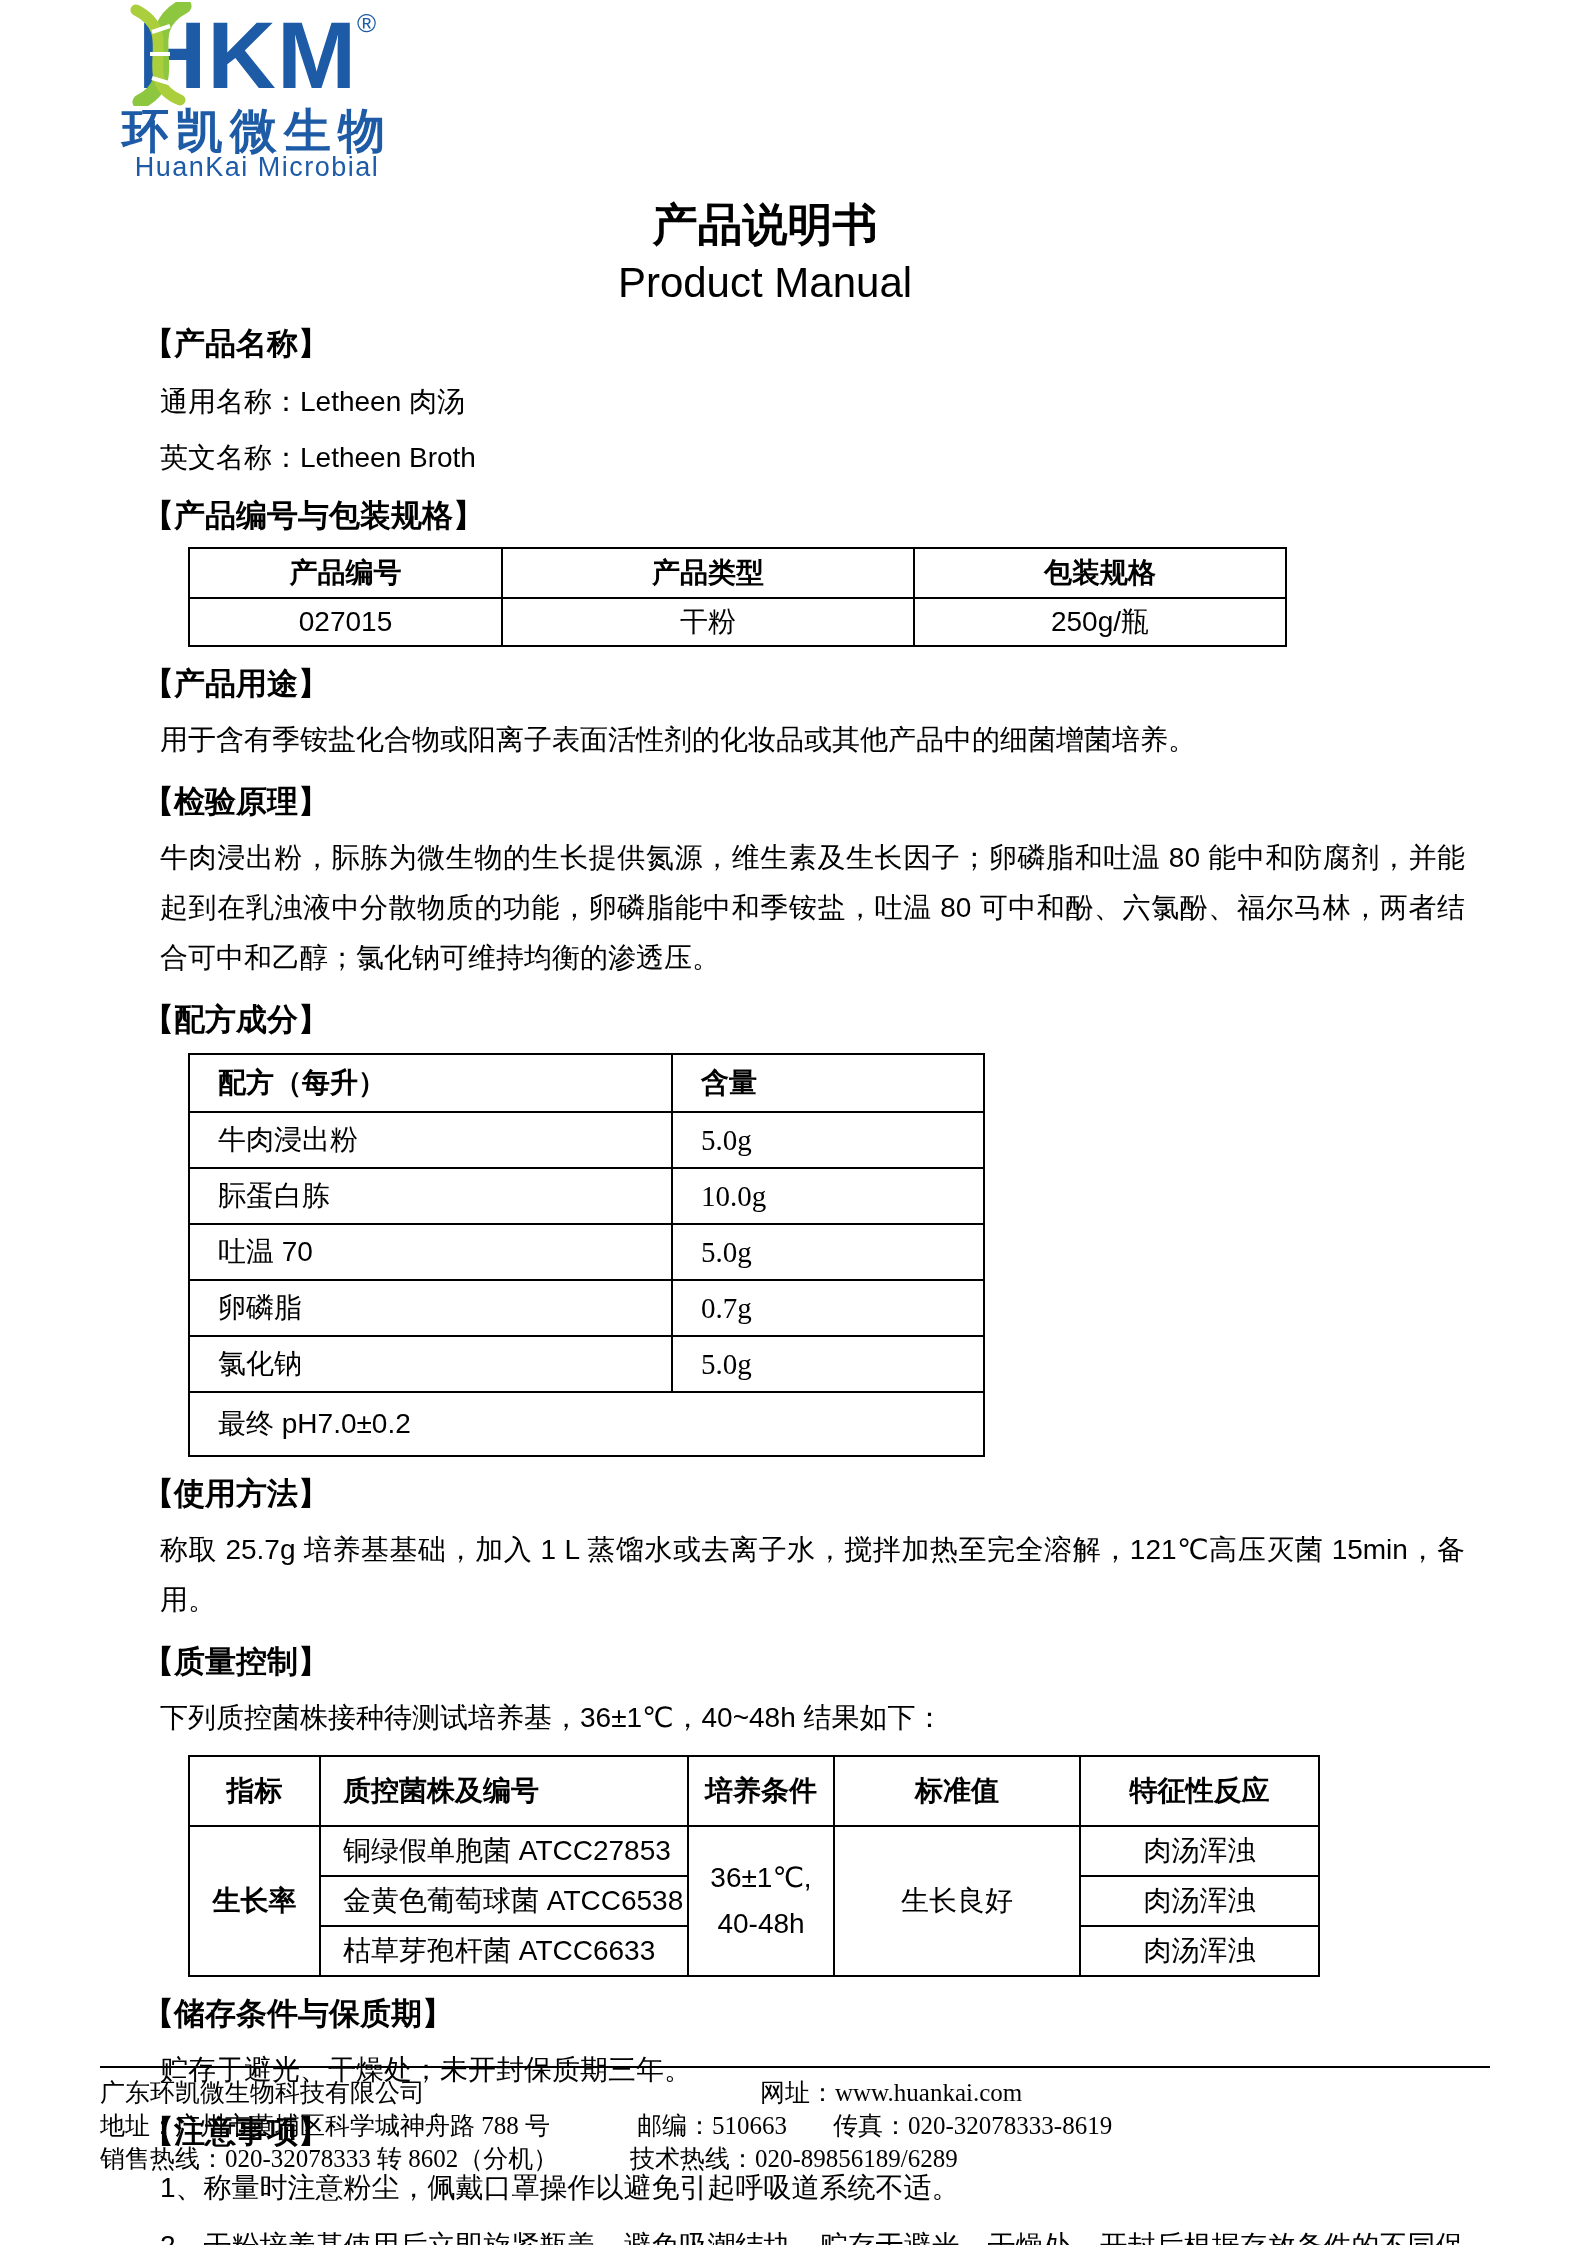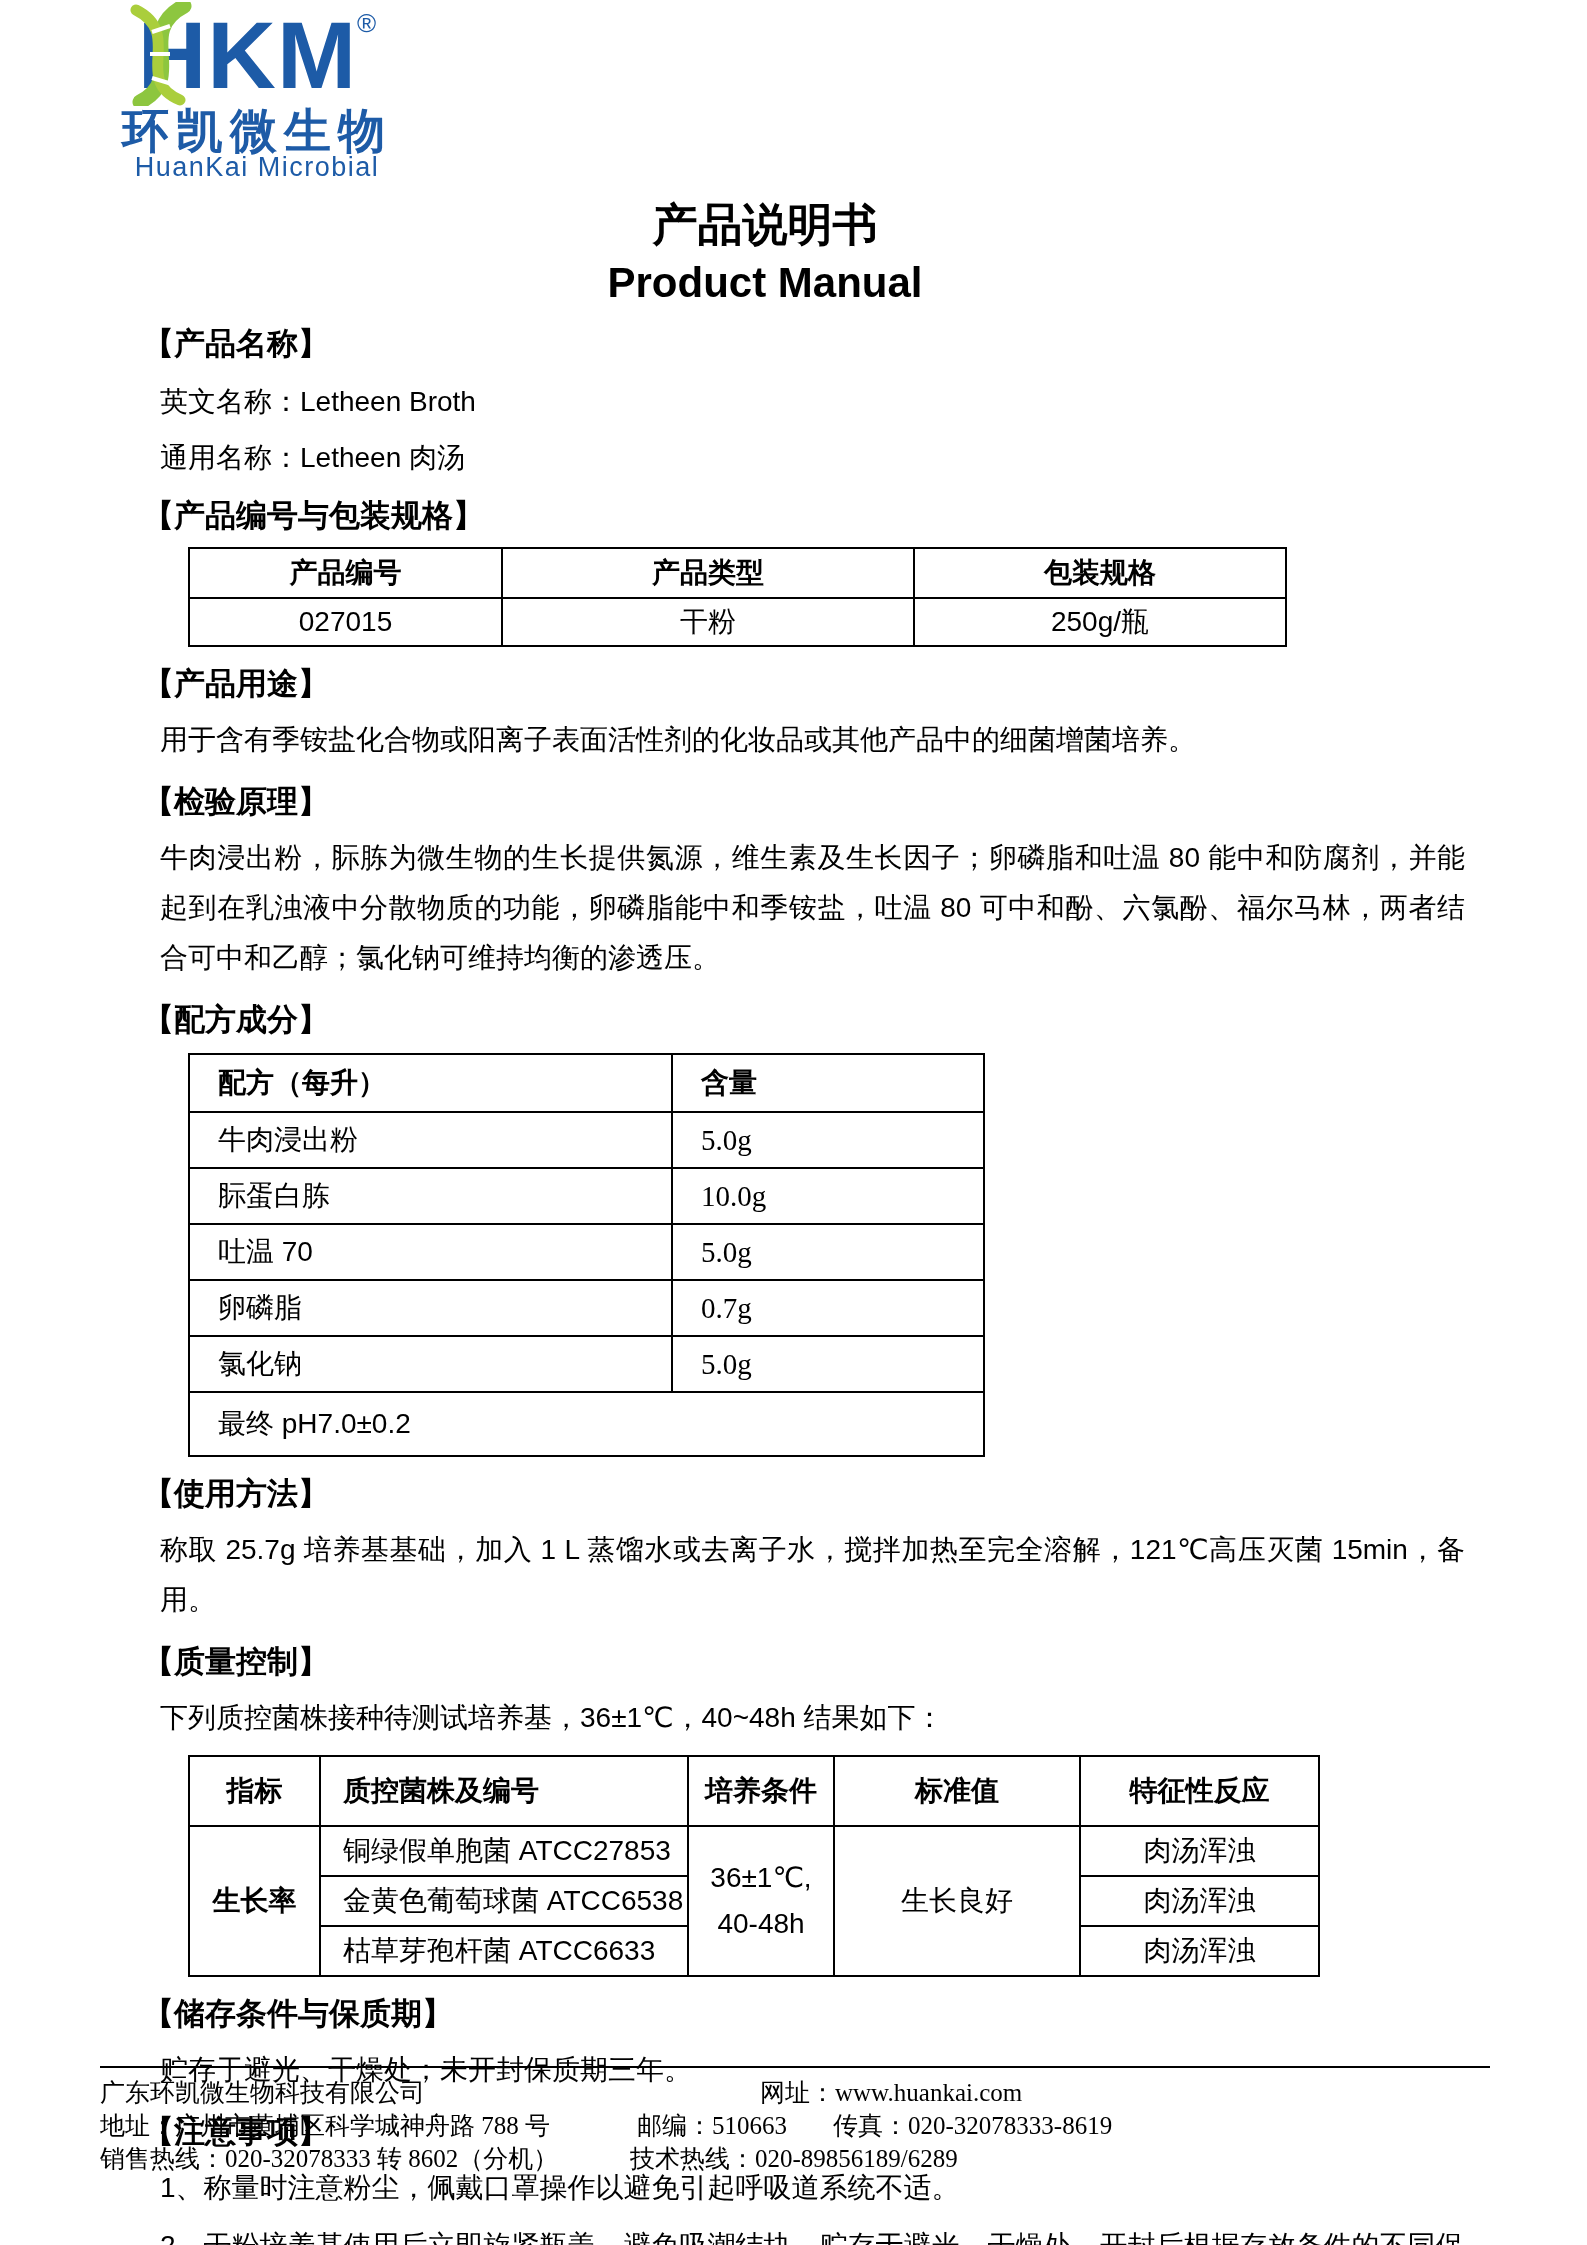--- a/index.html
+++ b/index.html
@@ -29,21 +29,21 @@
   .logo-cn{font-size:47px;color:var(--brand-blue);font-weight:600;letter-spacing:7px;margin-top:4px;white-space:nowrap;}
   .logo-en{font-size:27px;color:var(--brand-blue);letter-spacing:1.5px;white-space:nowrap;}
   .slogan-band{
     position:absolute;left:435px;right:97px;top:42px;
     border-bottom:4px solid #000;padding-bottom:16px;
     text-align:center;font-size:30px;font-weight:bold;white-space:nowrap;
   }
 
   
   .title-cn{text-align:center;font-size:45px;font-weight:bold;margin-top:0px;}
-  .title-en{text-align:center;font-size:42px;font-weight:bold;margin-top:4px;}
+  .title-en{text-align:center;font-size:42px;font-weight:normal;margin-top:4px;}
 
   
   .sec{font-size:31px;font-weight:bold;margin:16px 0 10px 143px;}
   .para{font-size:28px;line-height:50px;margin:6px 0 6px 160px;width:1305px;text-align:justify;}
   .kv{font-size:28px;margin:18px 0 18px 160px;}
 
   table{border-collapse:collapse;table-layout:fixed;}
   th,td{border:2px solid #000;font-size:28px;font-weight:normal;overflow:hidden;}
   th{font-weight:bold;}
 
@@ -104,22 +104,22 @@
       </div>
       <div class="logo-cn">环凯微生物</div>
       <div class="logo-en">HuanKai Microbial</div>
     </div>
   </div>
 
   <div class="title-cn">产品说明书</div>
   <div class="title-en">Product Manual</div>
 
   <div class="sec">【产品名称】</div>
+  <div class="kv">通用名称：Letheen 肉汤</div>
   <div class="kv">英文名称：Letheen Broth</div>
-  <div class="kv">通用名称：Letheen 肉汤</div>
 
   <div class="sec">【产品编号与包装规格】</div>
   <table class="t1">
     <tbody>
         <tr>
       <th class="c1">产品编号</th>
       <th class="c2">产品类型</th>
       <th class="c3">包装规格</th>
     </tr>
     <tr>

